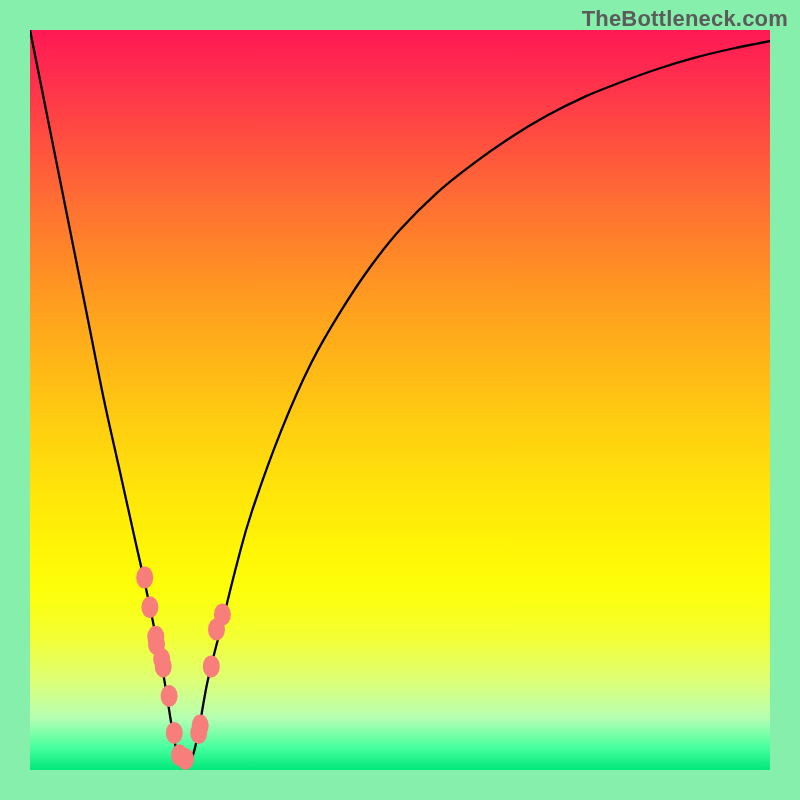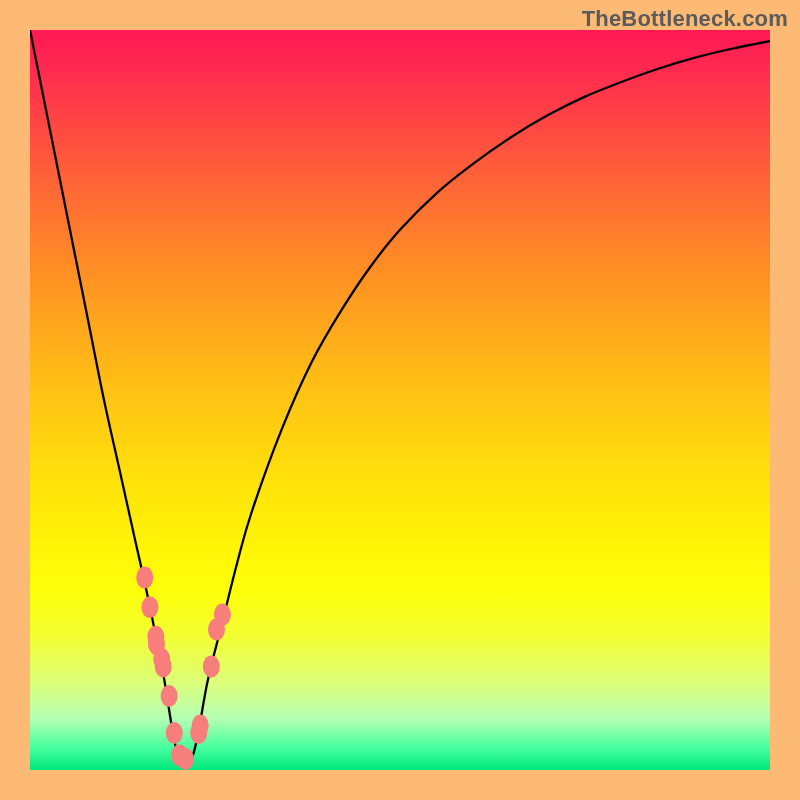--- a/index.html
+++ b/index.html
@@ -10,21 +10,21 @@
     overflow: hidden;
     background: #000;
     font-family: Arial, Helvetica, sans-serif;
   }
   .frame {
     position: absolute;
     top: 0;
     left: 0;
     width: 800px;
     height: 800px;
-    background: #fdba74;
+    background: #86efac;
   }
   .plot-area {
     position: absolute;
     top: 30px;
     left: 30px;
     width: 740px;
     height: 740px;
     overflow: hidden;
   }
   .gradient-bg {

